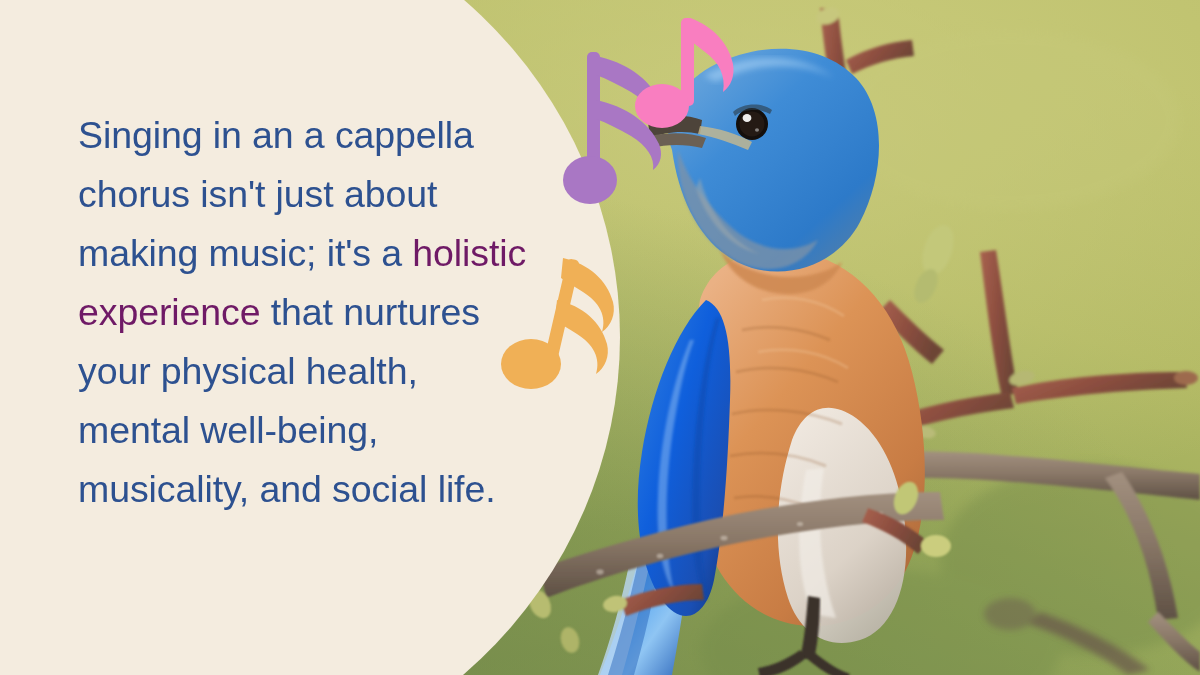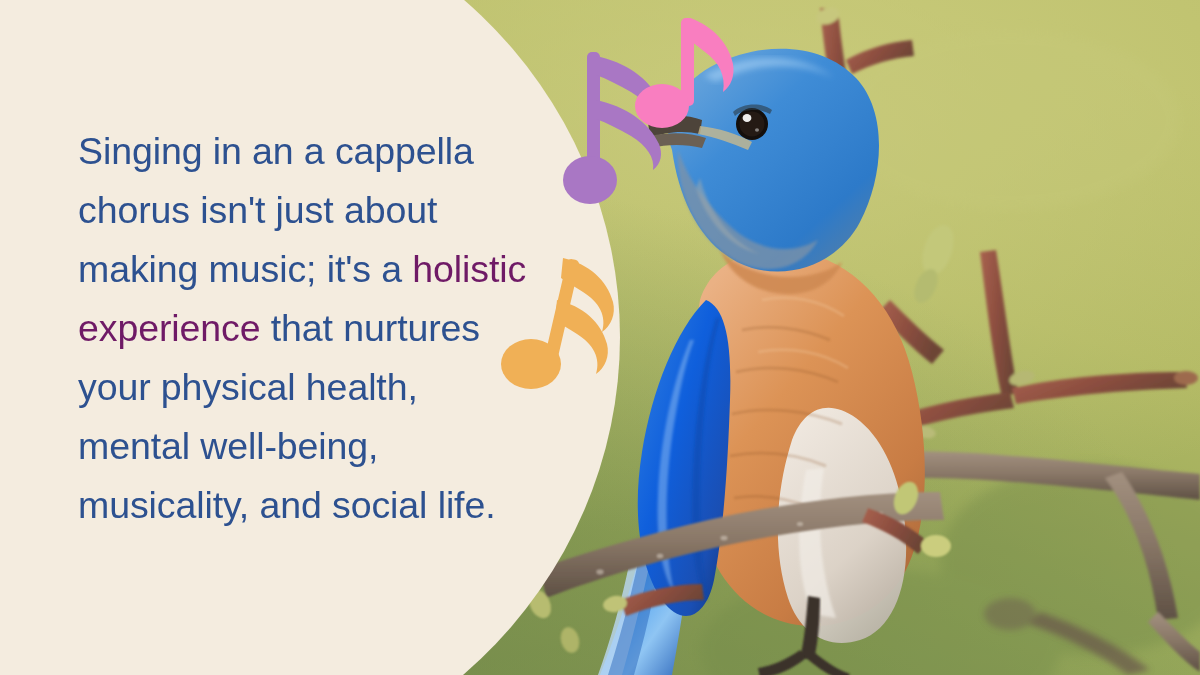--- a/index.html
+++ b/index.html
@@ -34,21 +34,21 @@
     height:910px;
     background:#f4ecdf;
     border-radius:50%;
     z-index:5;
   }
 
   
   #quote {
     position:absolute;
     left:78px;
-    top:122px;
+    top:106px;
     width:452px;
     z-index:7;
     color:#2d5190;
     font-size:37.5px;
     line-height:59px;
     font-weight:400;
     letter-spacing:-0.1px;
   }
   #quote .hl { color:#6f1a66; }
 

